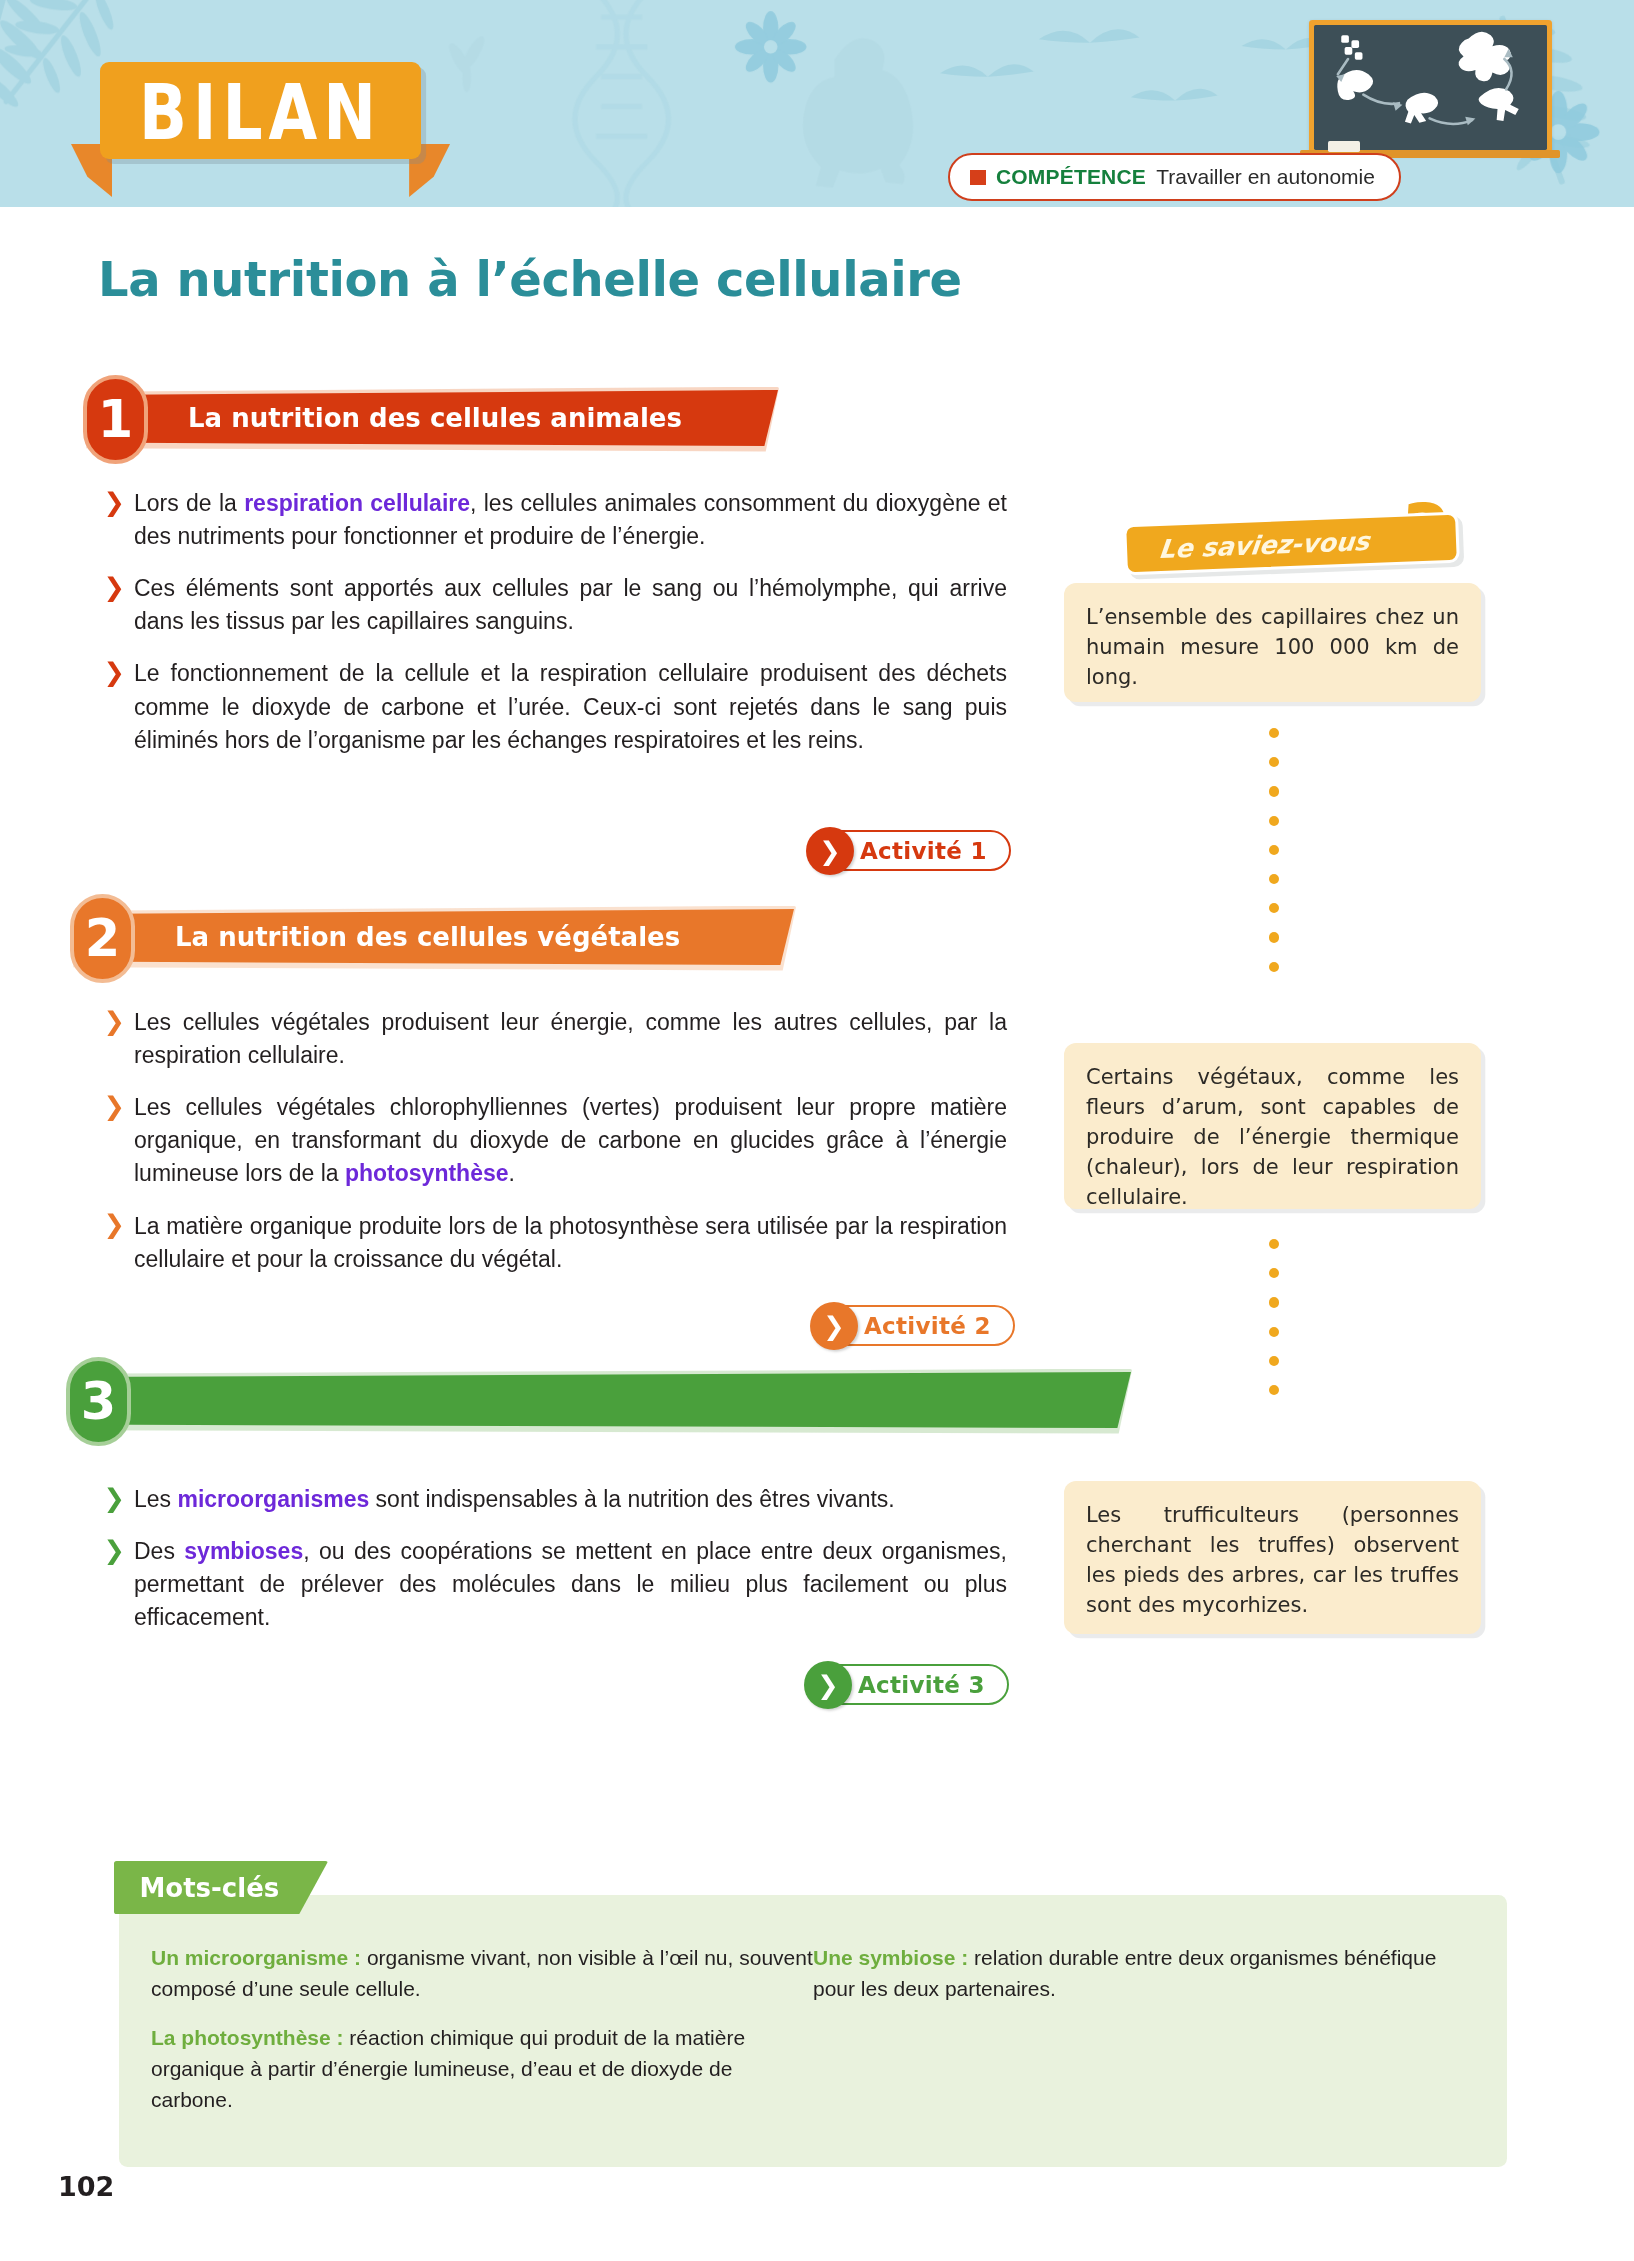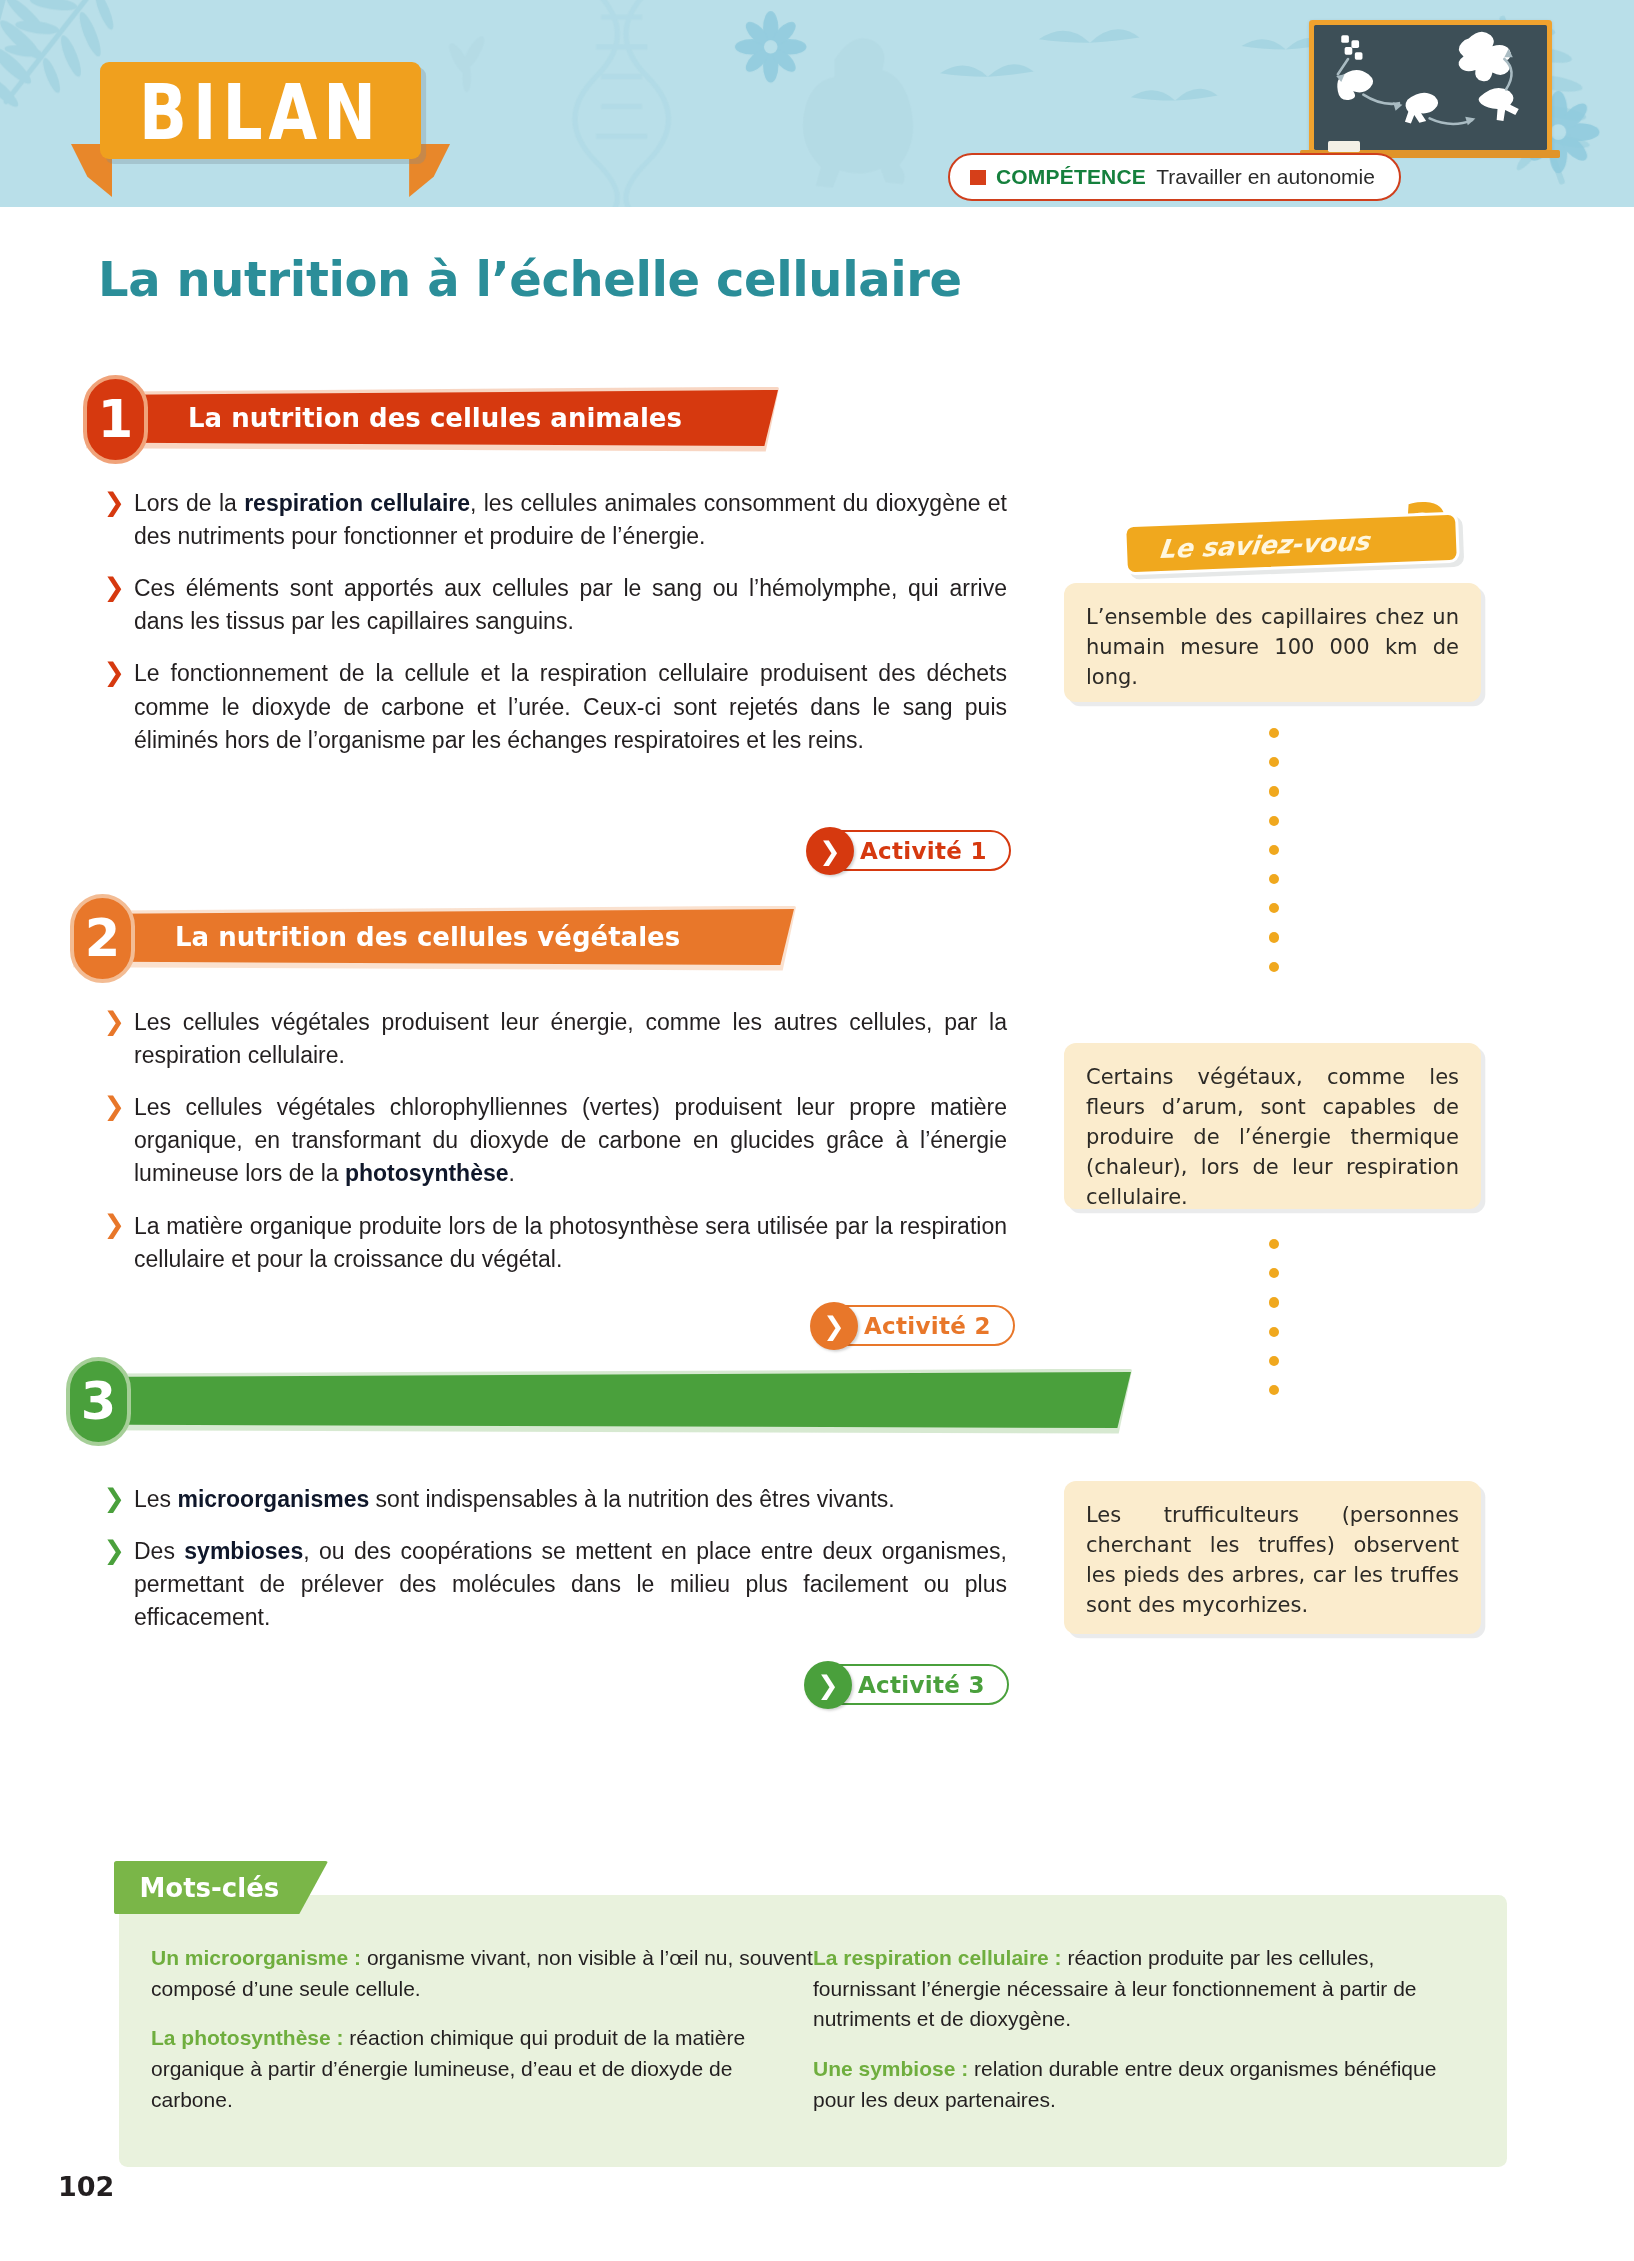--- a/index.html
+++ b/index.html
@@ -105,21 +105,21 @@
   .bullets{position:absolute;width:919px;}
   .bullet{position:relative;padding-left:34px;margin-bottom:19px;}
   .bullet .chev{
     position:absolute;left:3.4px;top:2.6px;font-size:25.5px;font-weight:bold;line-height:1;
     font-family:"DejaVu Sans", sans-serif;
   }
   .bullet p{
     margin:0;font-size:23px;line-height:1.44;color:#231f20;
     text-align:justify;
   }
-  .kw-green{color:#0f172a;font-weight:bold;}
+  .kw-green{color:#6d28d9;font-weight:bold;}
 
   
   .activite{
     position:absolute;display:inline-flex;align-items:center;
     border:2.6px solid;border-radius:22px;background:#fff;
     height:41px;padding:0 22px 0 49px;box-sizing:border-box;
   }
   .activite .circ{
     position:absolute;left:-5.1px;top:-5.1px;width:48px;height:48px;border-radius:50%;
     display:flex;align-items:center;justify-content:center;
@@ -447,21 +447,20 @@
   <div class="motscles">
     <div class="mc-tab">
       <span>Mots-clés</span>
     </div>
     <div class="mc-cols">
       <div class="mc-col">
         <p><span class="mc-term">Un microorganisme :</span><span> organisme vivant, non visible à l’œil nu, souvent composé d’une seule cellule.</span></p>
         <p><span class="mc-term">La photosynthèse :</span><span> réaction chimique qui produit de la matière organique à partir d’énergie lumineuse, d’eau et de dioxyde de carbone.</span></p>
       </div>
       <div class="mc-col">
-        <p><span class="mc-term">La respiration cellulaire :</span><span> réaction produite par les cellules, fournissant l’énergie nécessaire à leur fonctionnement à partir de nutriments et de dioxygène.</span></p>
         <p><span class="mc-term">Une symbiose :</span><span> relation durable entre deux organismes bénéfique pour les deux partenaires.</span></p>
       </div>
     </div>
   </div>
 
   <div class="pagenum">102</div>
 
 </div>
 
 

